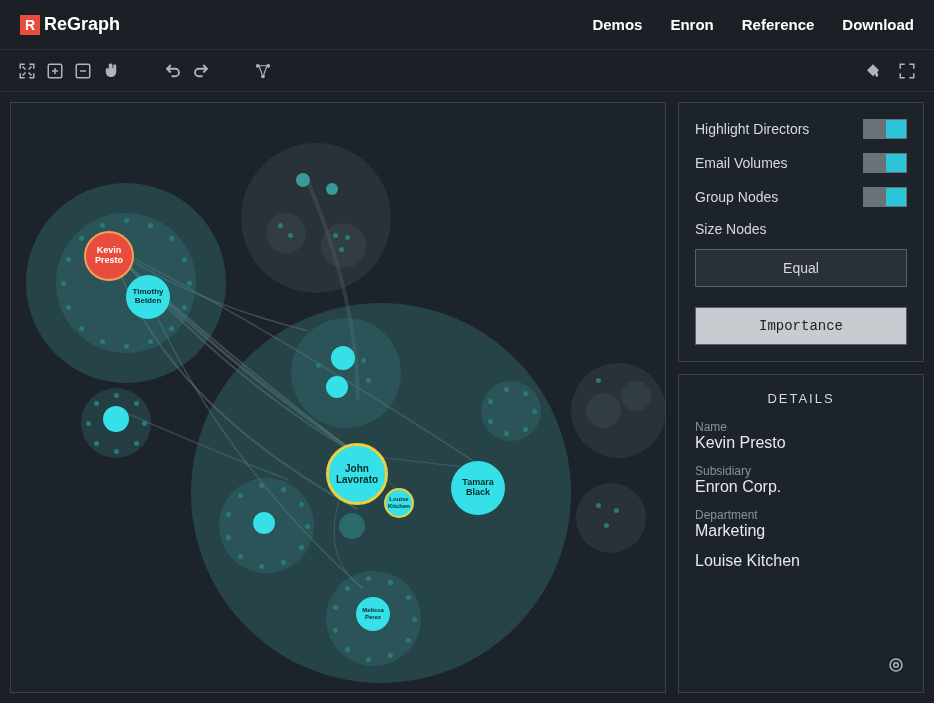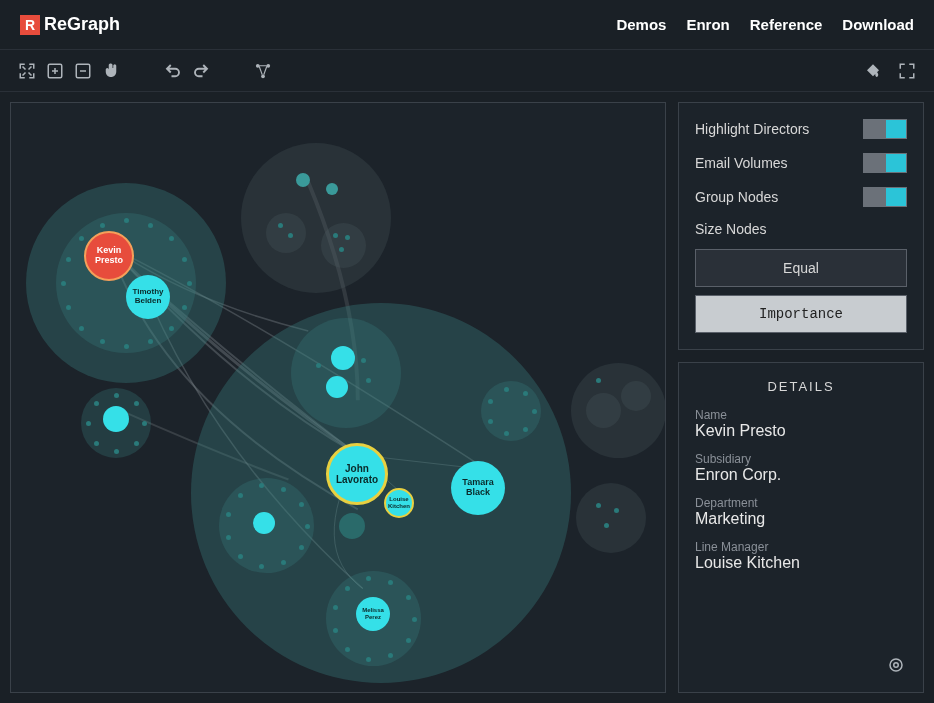--- a/index.html
+++ b/index.html
@@ -21,21 +21,21 @@
 .logo { display: flex; align-items: center; gap: 4px; }
 .logo-icon {
   width: 20px; height: 20px;
   background: #e74c3c;
   color: #fff;
   font-weight: 700;
   font-size: 14px;
   display: flex; align-items: center; justify-content: center;
 }
 .logo-text { font-size: 18px; font-weight: 600; color: #fff; }
-.nav { display: flex; gap: 20px; }
+.nav { display: flex; gap: 28px; }
 .nav a { color: #fff; text-decoration: none; font-weight: 600; font-size: 15px; cursor: pointer; }
 .toolbar {
   height: 42px;
   border-bottom: 1px solid #2a3038;
   display: flex; align-items: center;
   padding: 0 16px;
   justify-content: space-between;
 }
 .toolbar-left, .toolbar-right { display: flex; align-items: center; gap: 12px; }
 .tool-group { display: flex; gap: 6px; align-items: center; }
@@ -75,21 +75,21 @@
   background: #6b7179;
   position: relative; cursor: pointer;
 }
 .toggle::after {
   content: ''; position: absolute;
   width: 20px; height: 18px;
   background: #2bc4d8;
   top: 1px; right: 1px;
 }
 .section-label { font-size: 14px; margin-bottom: 12px; }
-.btn-group { display: flex; flex-direction: column; gap: 8px; margin-top: 4px; }
+.btn-group { display: flex; flex-direction: column; gap: 20px; margin-top: 4px; }
 .size-btn {
   border: 1px solid #5a6069;
   background: #2a3038;
   color: #d8d8d8;
   padding: 10px;
   font-size: 14px; text-align: center;
   cursor: pointer;
 }
 .size-btn.active { background: #c8ccd0; color: #222; font-family: Liberation Mono, monospace; }
 .details-title {
@@ -368,21 +368,20 @@
       </div>
       <div class="detail-field">
         <div class="detail-label">Subsidiary</div>
         <div class="detail-value">Enron Corp.</div>
       </div>
       <div class="detail-field">
         <div class="detail-label">Department</div>
         <div class="detail-value">Marketing</div>
       </div>
       <div class="detail-field">
-        <div class="detail-label">Line Manager</div>
         <div class="detail-value">Louise Kitchen</div>
       </div>
       <div class="settings-icon tool-btn">
         <svg viewBox="0 0 24 24" fill="none" stroke="currentColor" stroke-width="2">
             <circle cx="12" cy="12" r="3"></circle>
             <circle cx="12" cy="12" r="8"></circle>
           </svg>
       </div>
     </div>
   </div>

